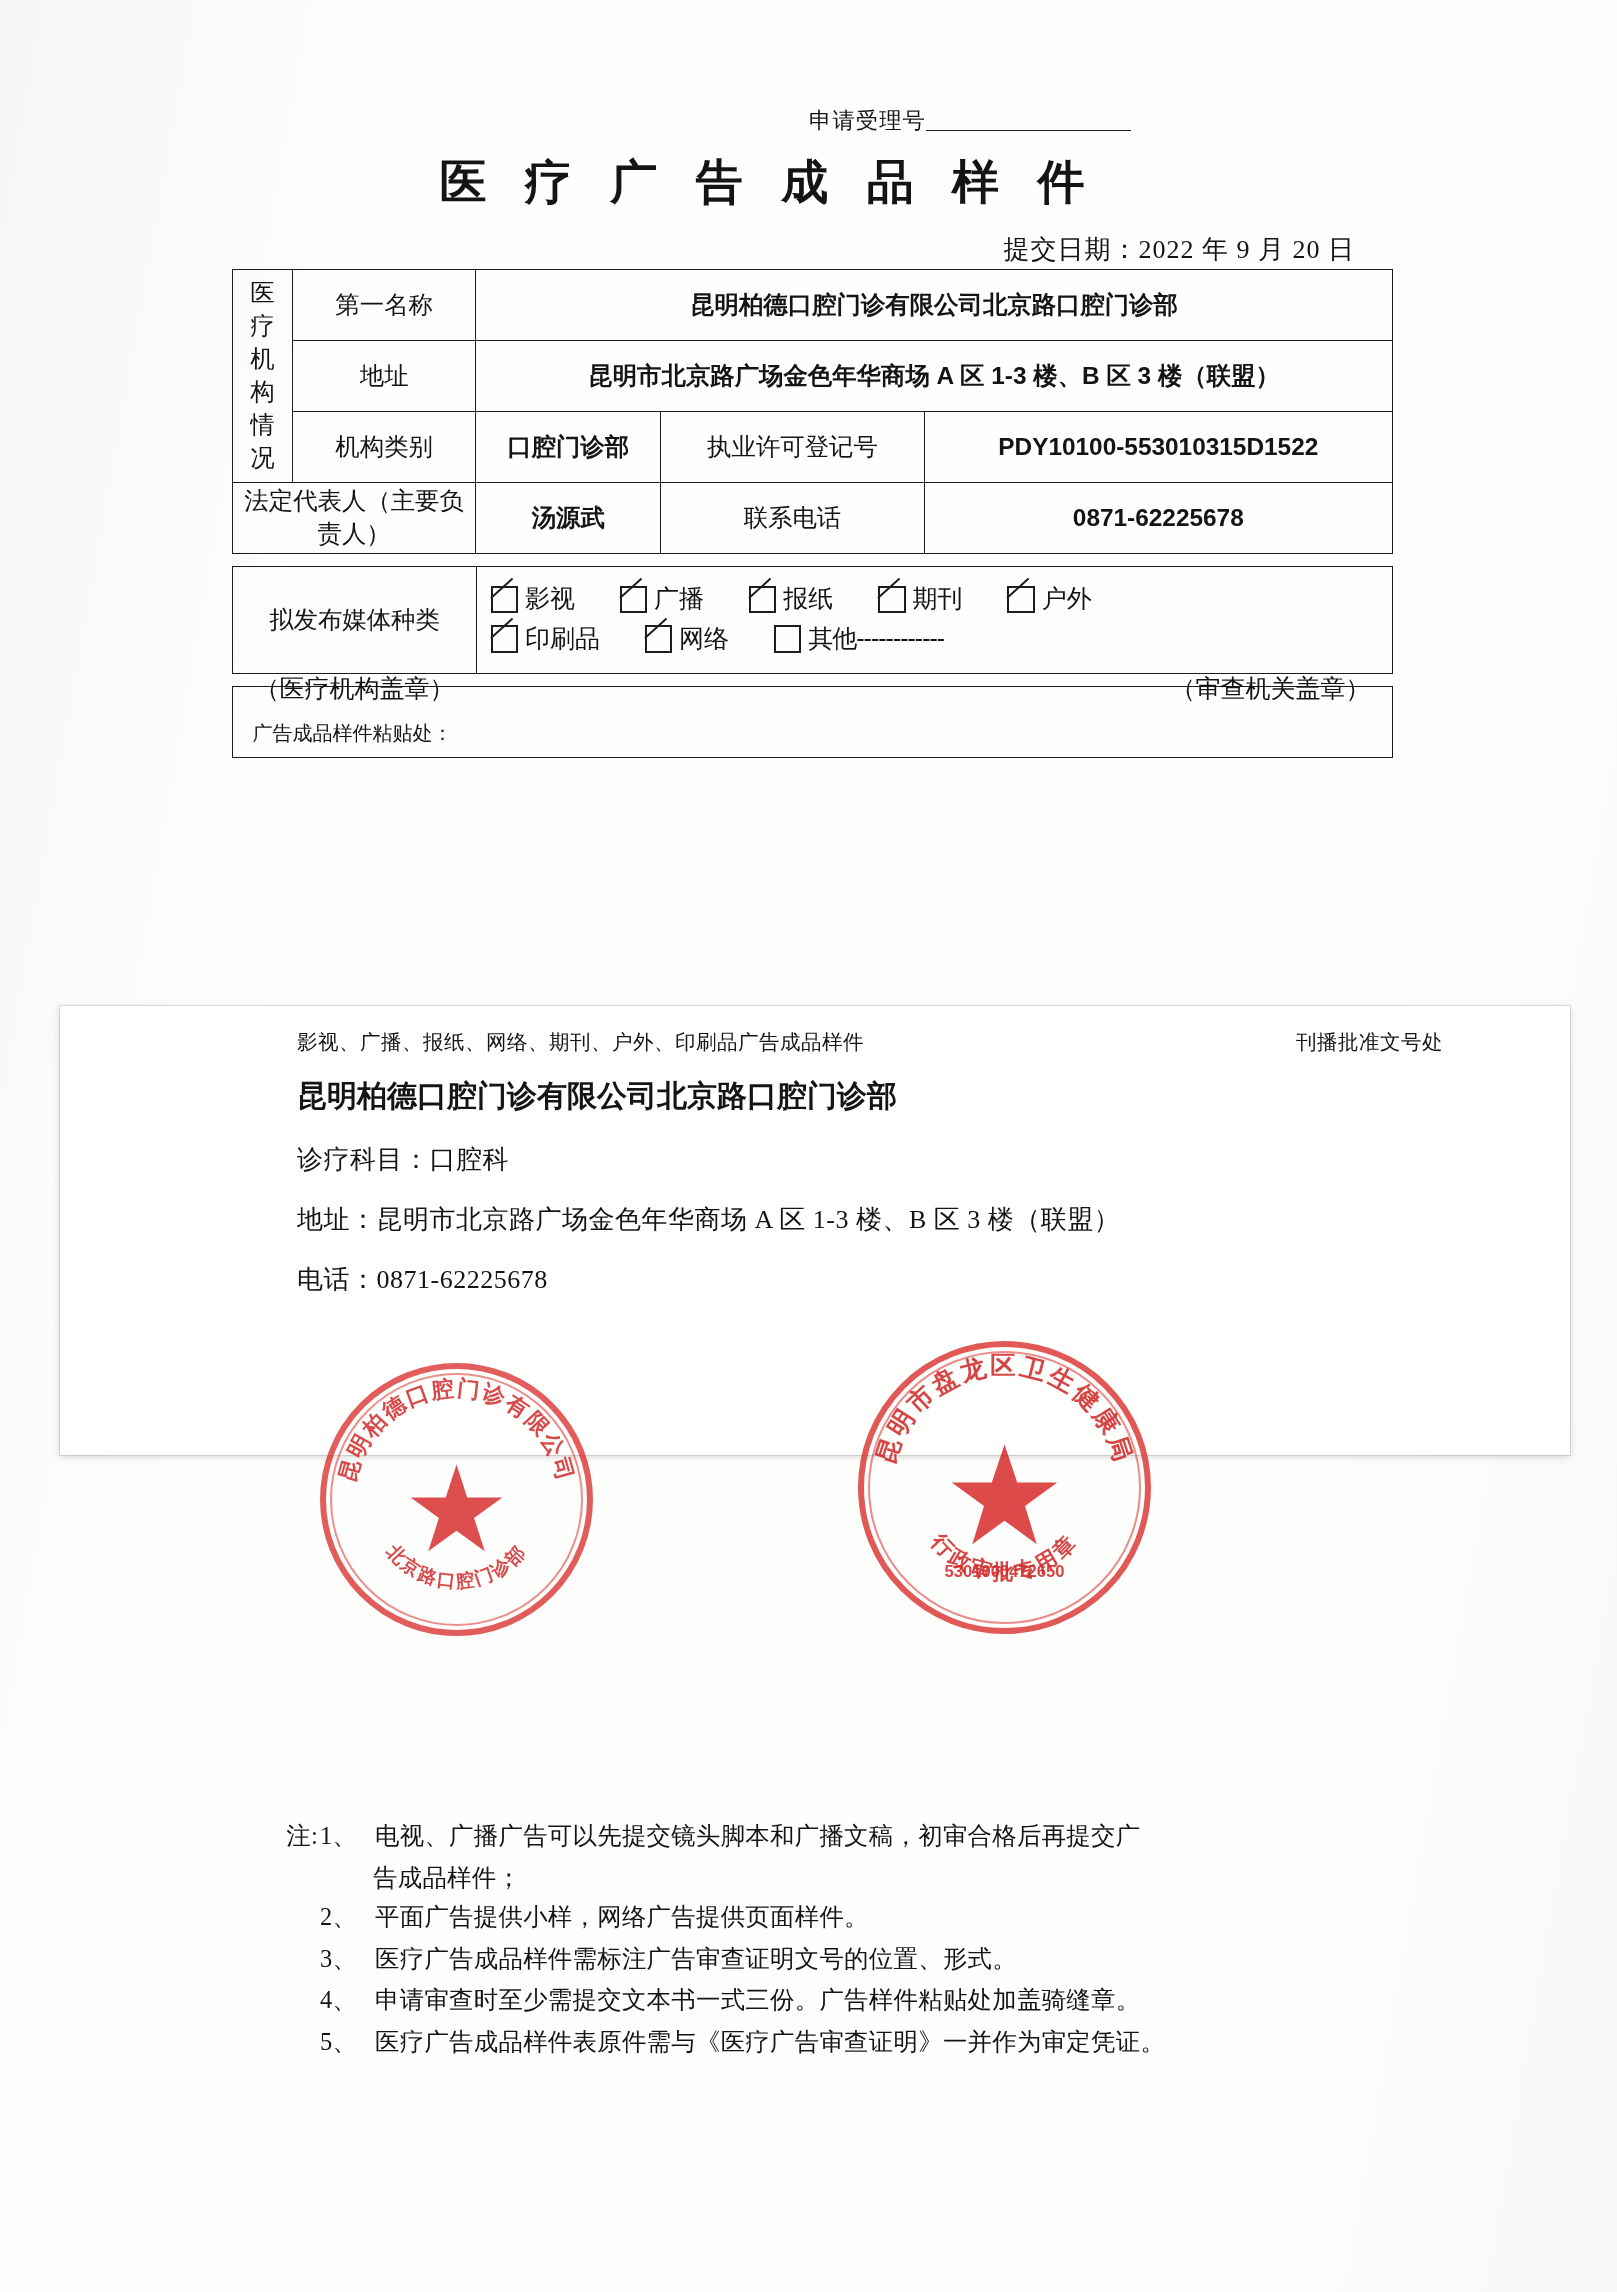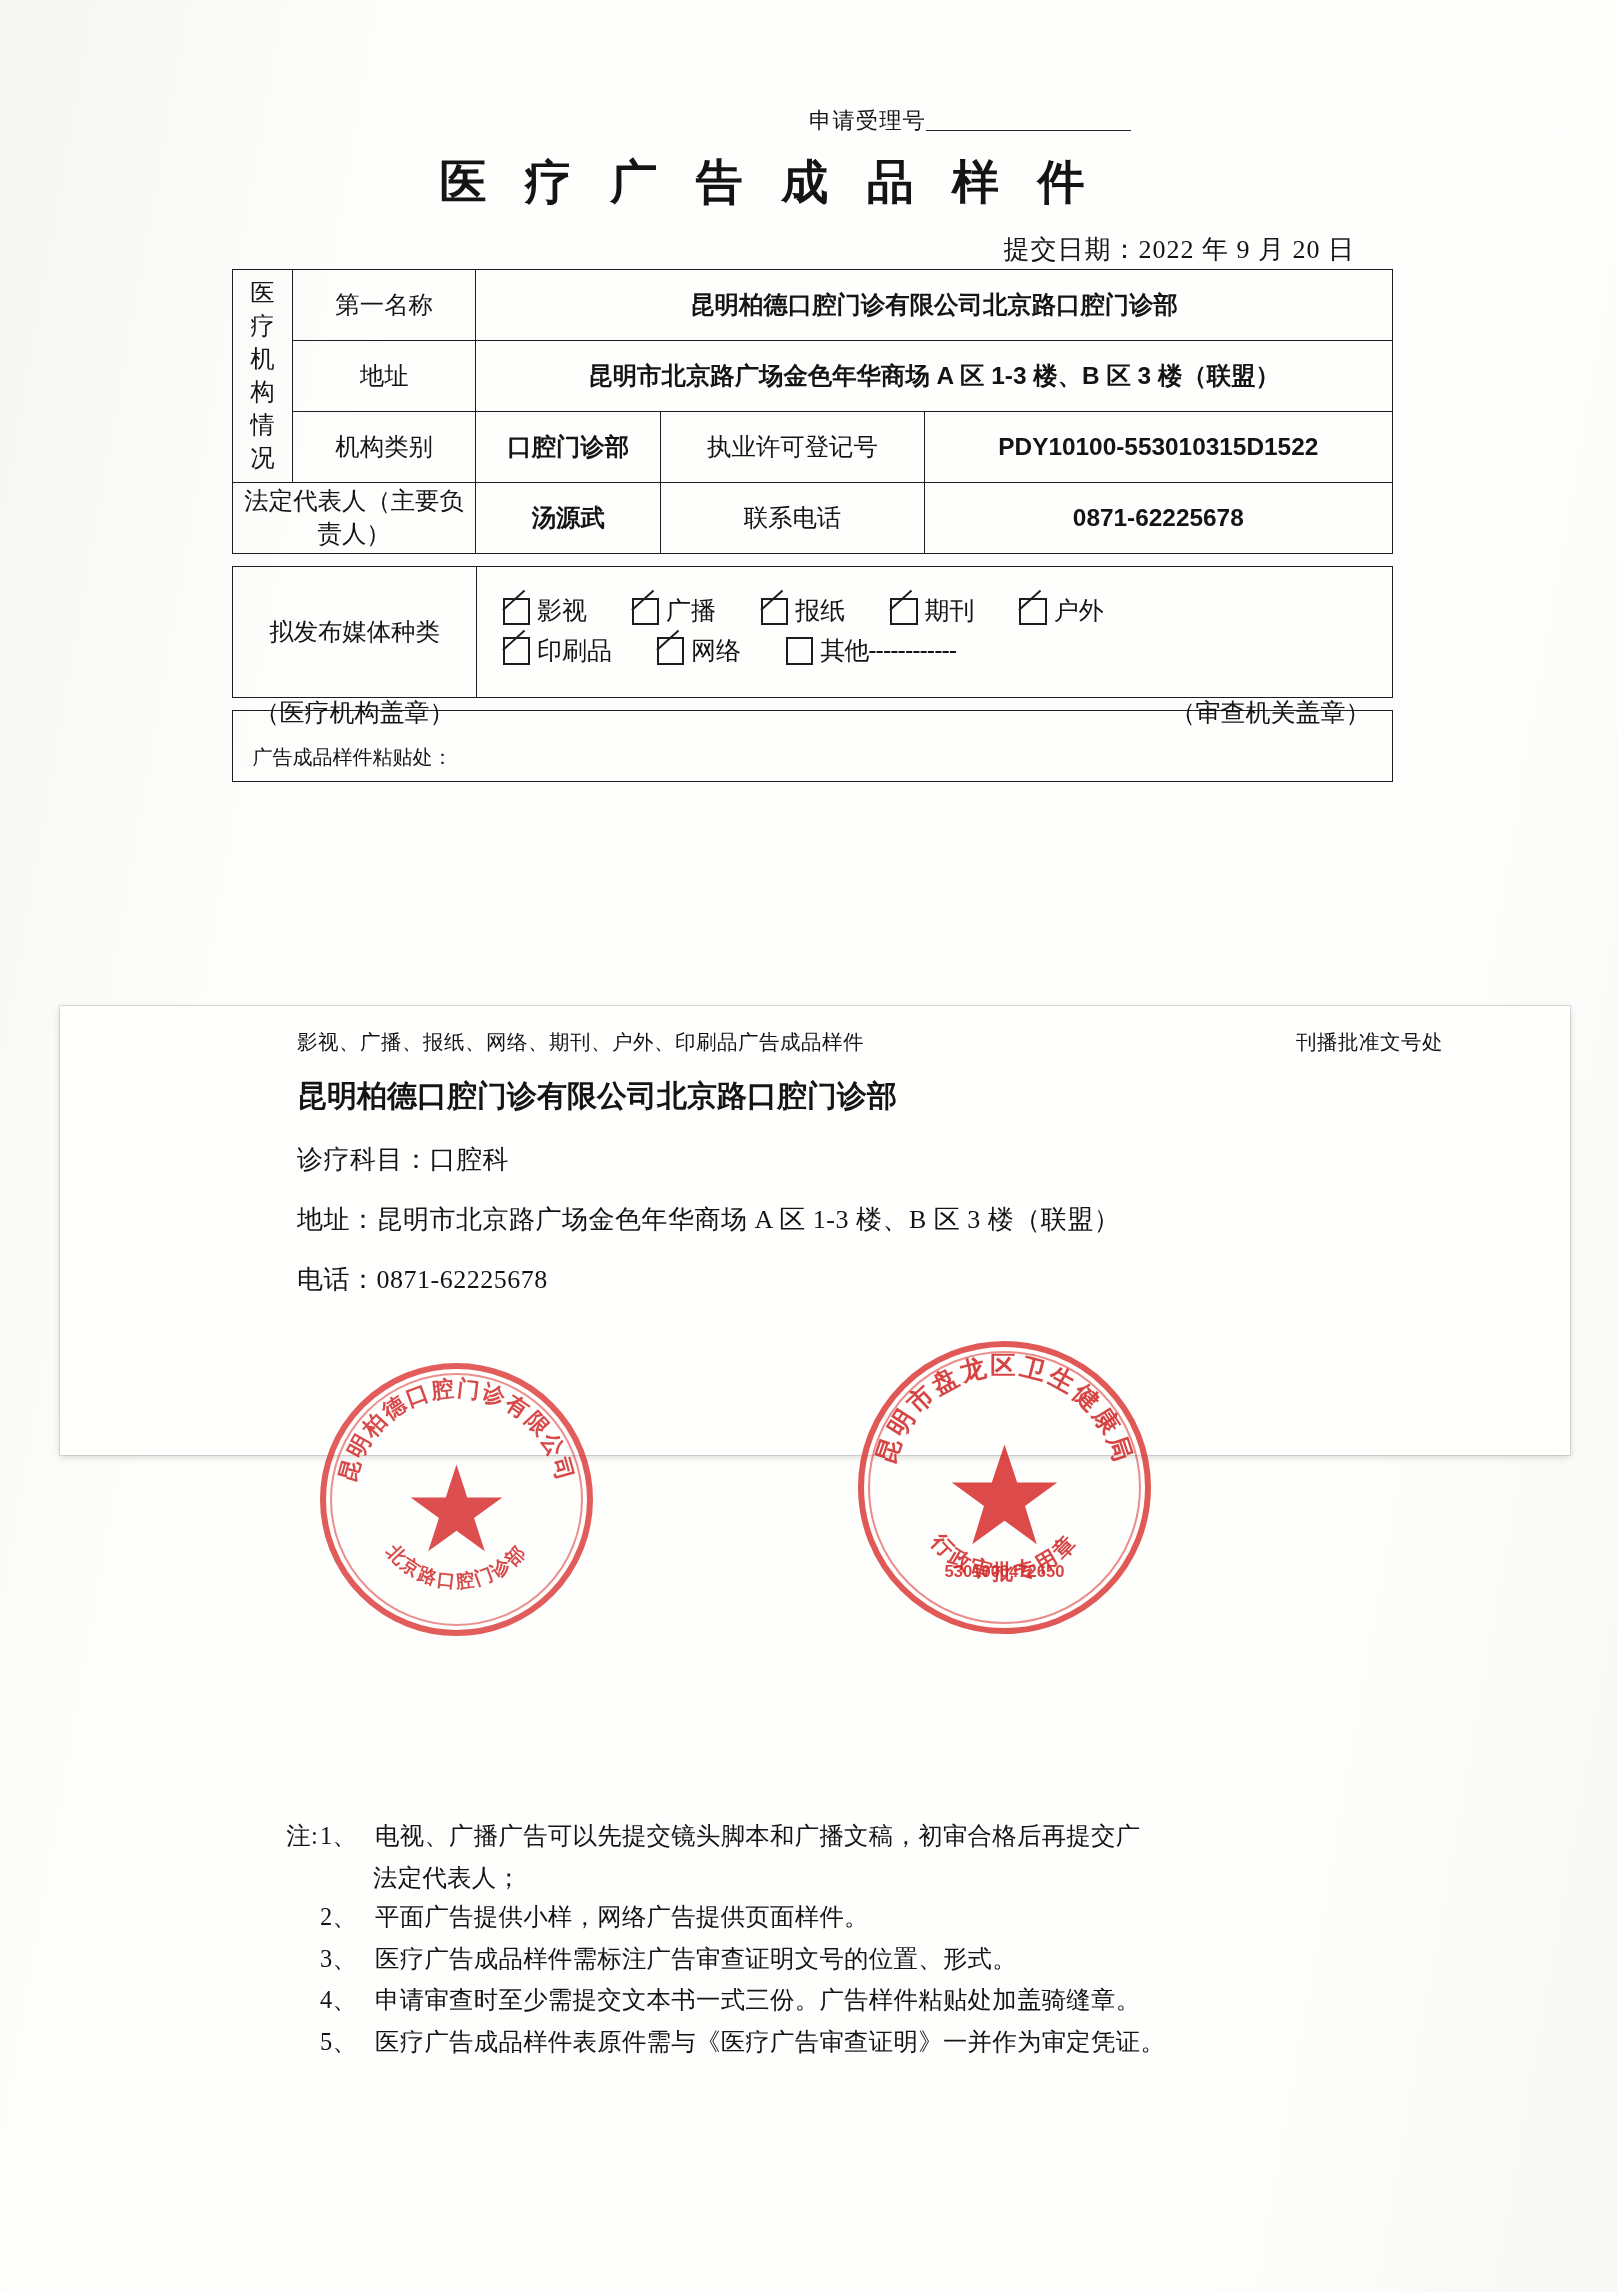--- a/index.html
+++ b/index.html
@@ -355,21 +355,21 @@
     </table>
 
     <table class="main" style="margin-top:11.7px">
       <colgroup>
         <col style="width:244px">
         <col>
       </colgroup>
       <tbody>
         <tr>
           <td class="medialabel">拟发布媒体种类</td>
-          <td style="padding:12px">
+          <td style="padding:0">
             <div class="media-box">
               <div class="media-line">
                 <span class="media-item">
                     <span class="chk on"></span>
                     <span>影视</span>
                   </span>
                 <span class="media-item">
                     <span class="chk on"></span>
                     <span>广播</span>
                   </span>
@@ -472,21 +472,21 @@
       </svg>
     </div>
   </div>
 
   <div class="notes">
     <div class="note-row">
       <div class="note-lead">注:</div>
       <div class="note-num">1、</div>
       <div class="note-txt">电视、广播广告可以先提交镜头脚本和广播文稿，初审合格后再提交广</div>
     </div>
-    <div class="note-cont">法定代表人；</div>
+    <div class="note-cont">告成品样件；</div>
     <div class="note-row">
       <div class="note-lead"></div>
       <div class="note-num">2、</div>
       <div class="note-txt">平面广告提供小样，网络广告提供页面样件。</div>
     </div>
     <div class="note-row">
       <div class="note-lead"></div>
       <div class="note-num">3、</div>
       <div class="note-txt">医疗广告成品样件需标注广告审查证明文号的位置、形式。</div>
     </div>

